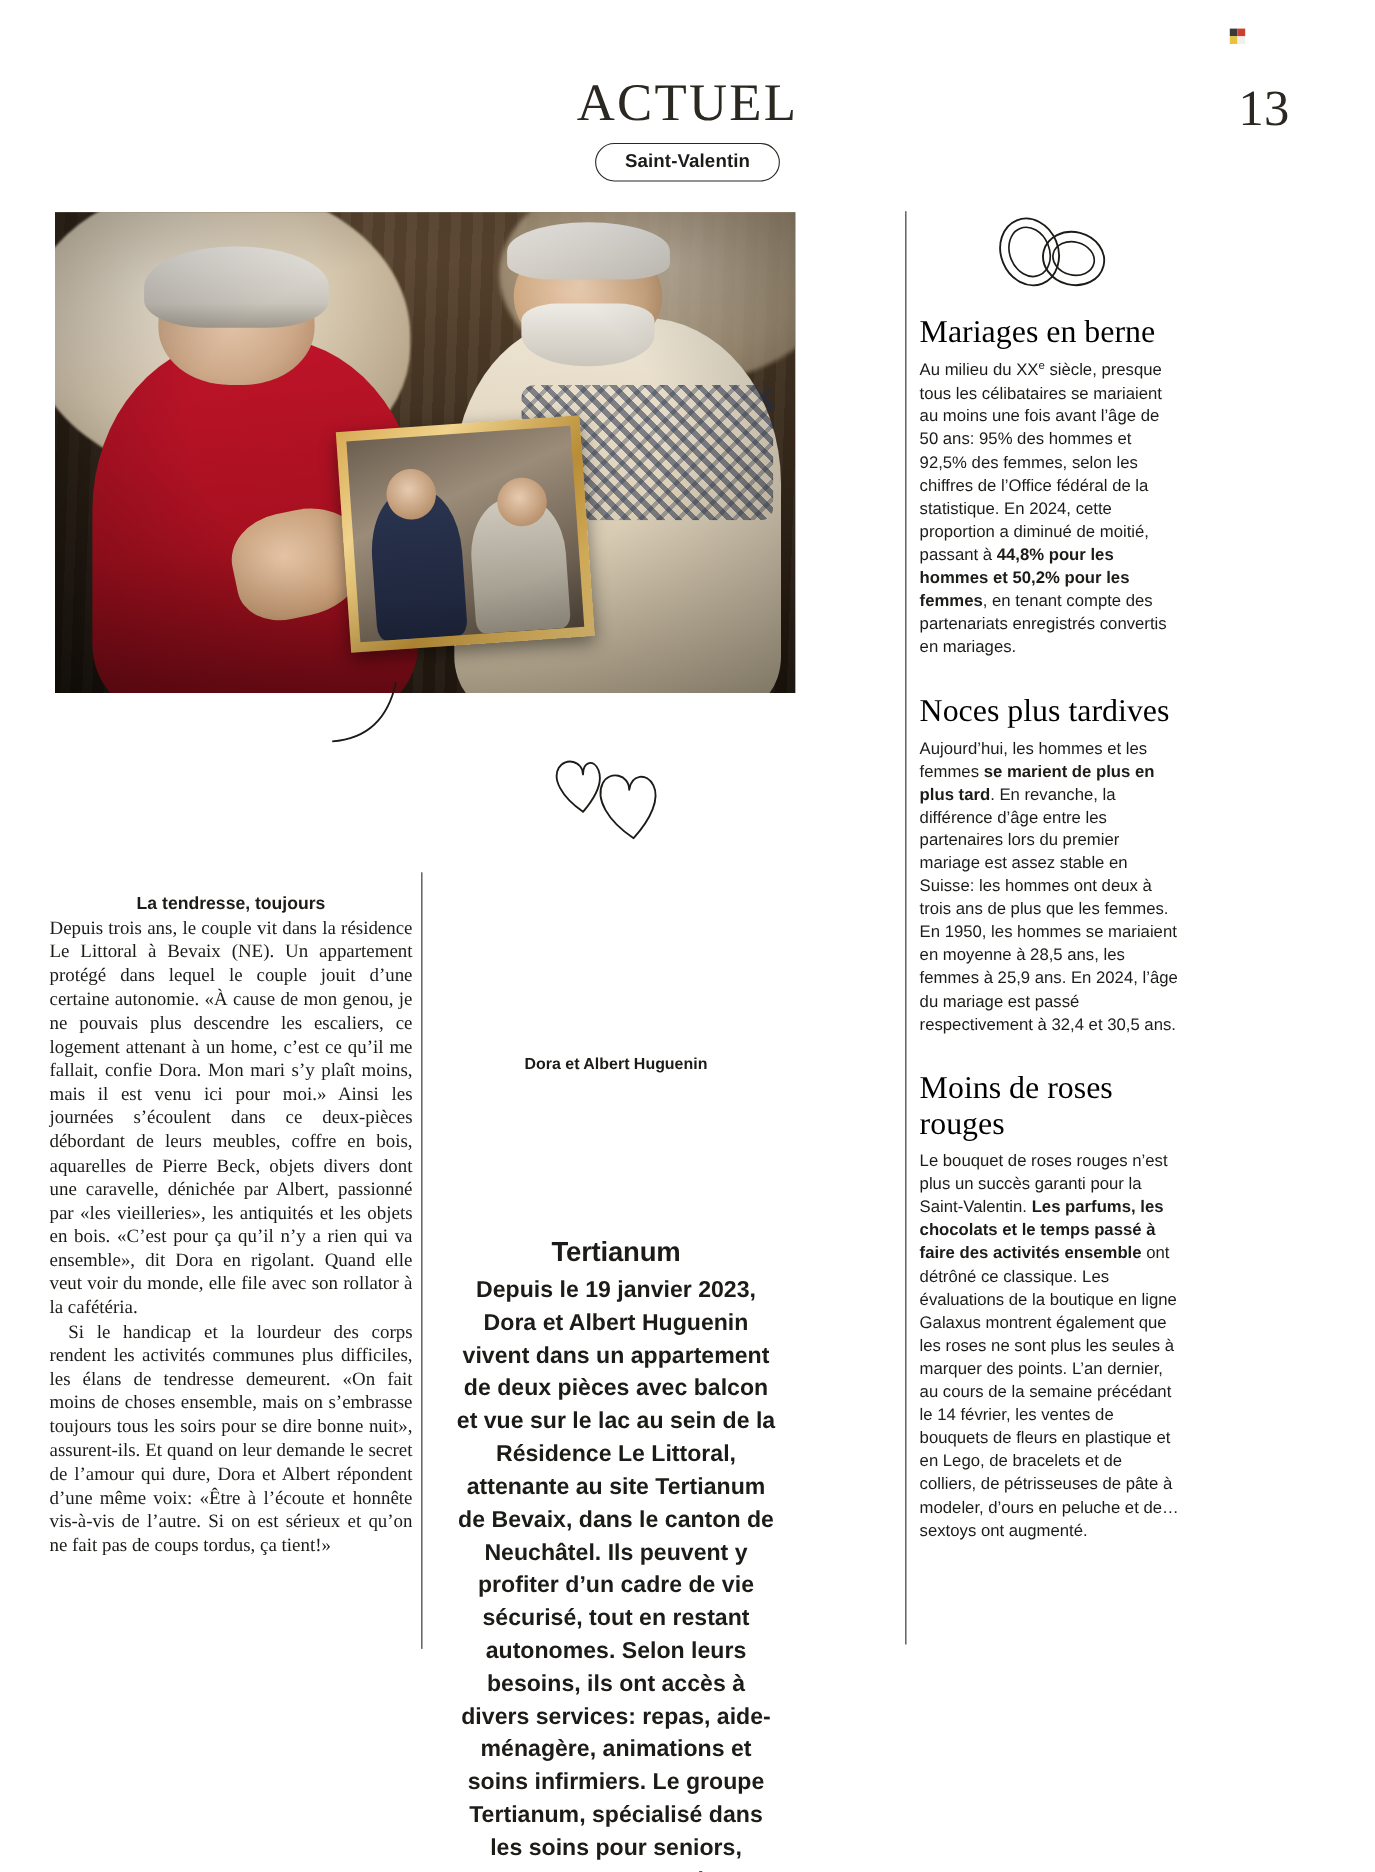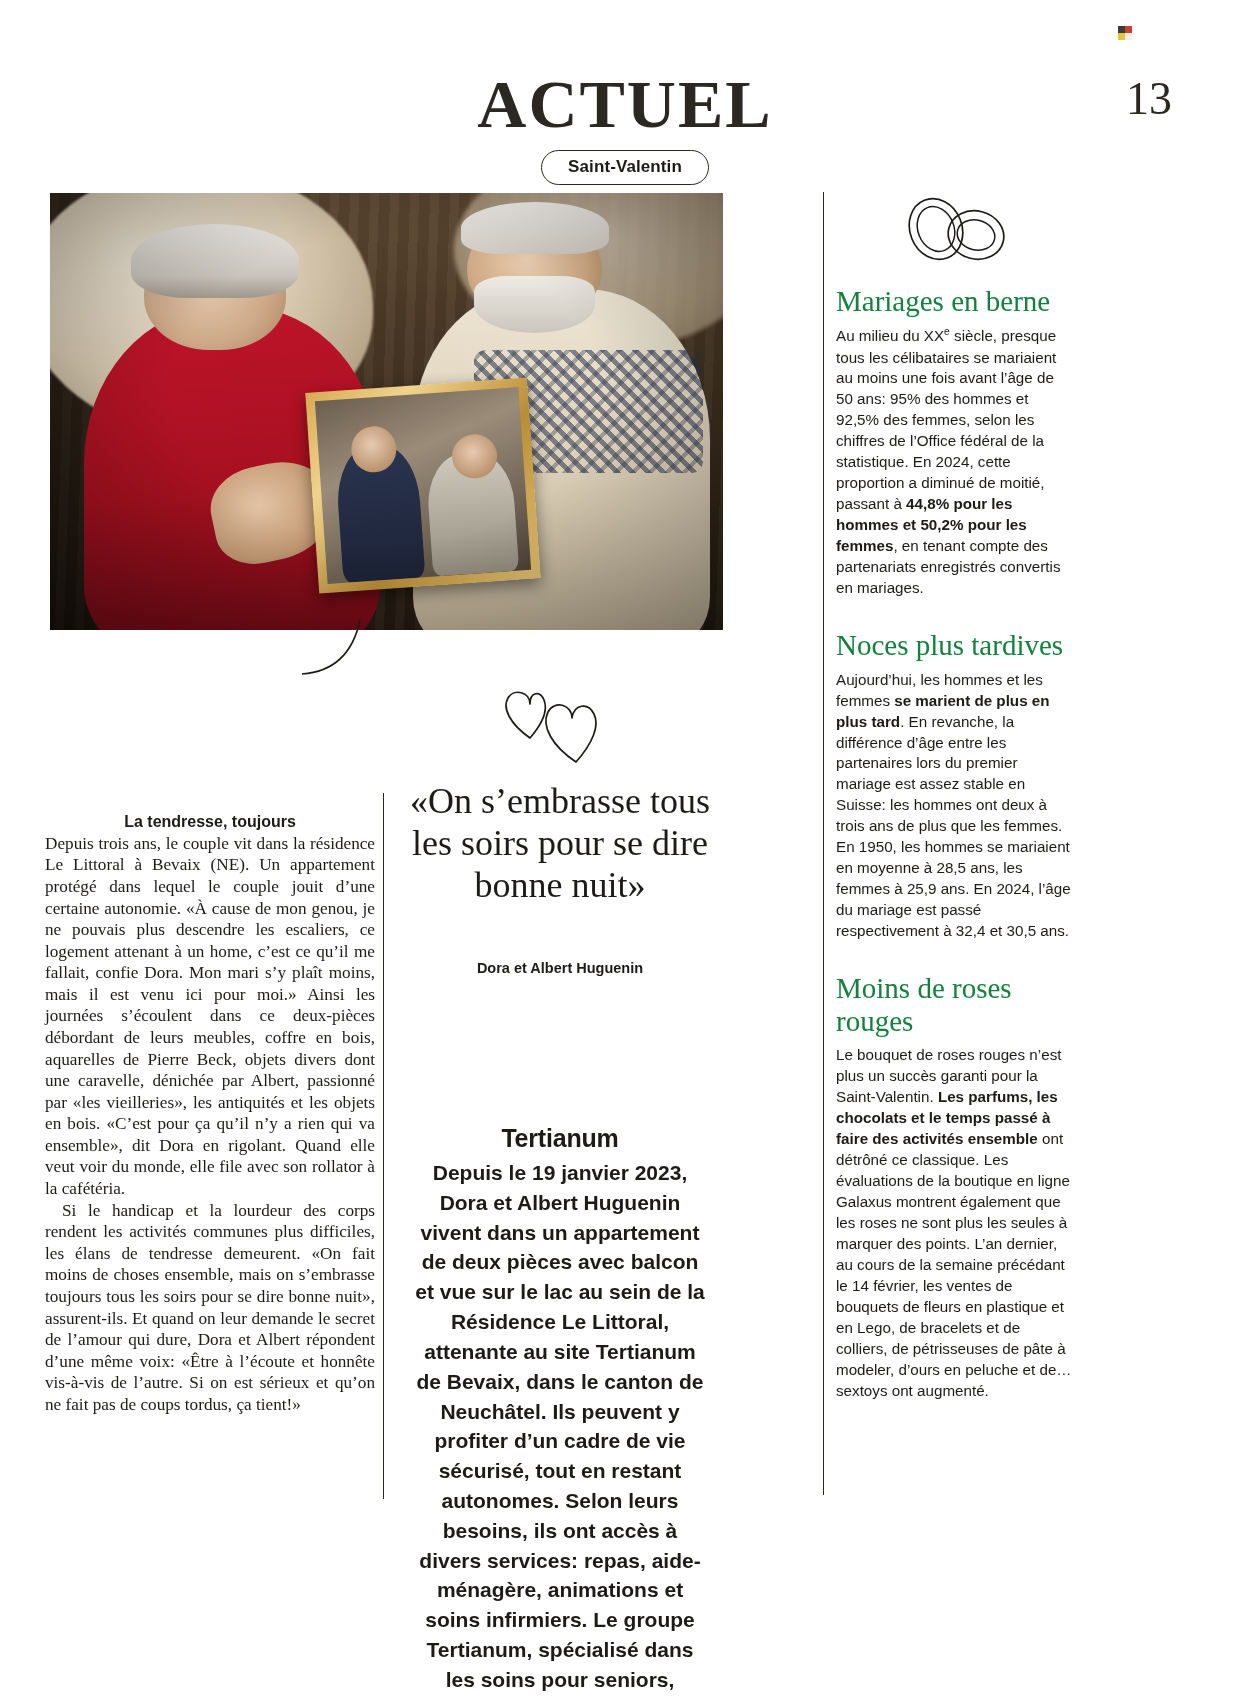--- a/index.html
+++ b/index.html
@@ -36,23 +36,23 @@
   .corner-mark i:nth-child(4){ left:7px; top:7px; background:#f1efe9; }
 
   
   .masthead {
     position: absolute;
     top: 70px; left: 0; right: 0;
     text-align: center;
   }
   .masthead-title {
     font-family: "Liberation Serif", serif;
-    font-size: 68px;
+    font-size: 48px;
     letter-spacing: 2px;
-    font-weight: 700;
+    font-weight: 400;
     color: #2b2822;
     line-height: 1;
   }
   .masthead-badge {
     display: inline-block;
     margin-top: 12px;
     padding: 6px 26px 7px;
     border: 1.6px solid #2b2822;
     border-radius: 40px;
     font-family: "Liberation Sans", sans-serif;
@@ -282,21 +282,21 @@
   }
   .rings {
     width: 130px; height: 72px;
     margin: 0 0 16px 56px;
   }
   .side-title {
     font-family: "Liberation Serif", serif;
     font-size: 29px;
     font-weight: 400;
     line-height: 1.12;
-    color: #15803d;
+    color: #000000;
     margin-bottom: 8px;
   }
   .side-body {
     font-size: 15.2px;
     line-height: 1.38;
     color: #1d1b18;
   }
   .side-body b { font-weight: 700; }
   .side-sec { margin-bottom: 30px; }
   sup { font-size: .68em; vertical-align: super; }
@@ -356,21 +356,20 @@
     <div class="subhead">La tendresse, toujours</div>
     <p>Depuis trois ans, le couple vit dans la résidence Le Littoral à Bevaix (NE). Un appartement protégé dans lequel le couple jouit d’une certaine autonomie. «À cause de mon genou, je ne pouvais plus descendre les escaliers, ce logement attenant à un home, c’est ce qu’il me fallait, confie Dora. Mon mari s’y plaît moins, mais il est venu ici pour moi.» Ainsi les journées s’écoulent dans ce deux-pièces débordant de leurs meubles, coffre en bois, aquarelles de Pierre Beck, objets divers dont une caravelle, dénichée par Albert, passionné par «les vieilleries», les antiquités et les objets en bois. «C’est pour ça qu’il n’y a rien qui va ensemble», dit Dora en rigolant. Quand elle veut voir du monde, elle file avec son rollator à la cafétéria.</p>
     <p class="indent">Si le handicap et la lourdeur des corps rendent les activités communes plus difficiles, les élans de tendresse demeurent. «On fait moins de choses ensemble, mais on s’embrasse toujours tous les soirs pour se dire bonne nuit», assurent-ils. Et quand on leur demande le secret de l’amour qui dure, Dora et Albert répondent d’une même voix: «Être à l’écoute et honnête vis-à-vis de l’autre. Si on est sérieux et qu’on ne fait pas de coups tordus, ça tient!»</p>
   </div>
 
   <svg class="hearts" viewBox="0 0 150 85">
     <path d="M44 22 C 44 10, 28 6, 22 16 C 16 26, 24 42, 44 56 C 56 42, 62 28, 58 18 C 54 8, 44 10, 44 22 Z" fill="none" stroke="#1d1b18" stroke-width="1.7" stroke-linejoin="round"></path>
     <path d="M86 36 C 86 22, 68 18, 62 30 C 55 44, 66 64, 90 80 C 106 62, 114 44, 108 32 C 102 20, 88 22, 86 36 Z" fill="none" stroke="#1d1b18" stroke-width="1.7" stroke-linejoin="round"></path>
   </svg>
 
-  <div class="pullquote">«On s’embrasse tous les soirs pour se dire bonne nuit»</div>
   <div class="pullquote-attrib">Dora et Albert Huguenin</div>
 
   <div class="infobox">
     <div class="infobox-title">Tertianum</div>
     <div class="infobox-body">Depuis le 19 janvier 2023, Dora et Albert Huguenin vivent dans un appartement de deux pièces avec balcon et vue sur le lac au sein de la Résidence Le Littoral, attenante au site Tertianum de Bevaix, dans le canton de Neuchâtel. Ils peuvent y profiter d’un cadre de vie sécurisé, tout en restant autonomes. Selon leurs besoins, ils ont accès à divers services: repas, aide-ménagère, animations et soins infirmiers. Le groupe Tertianum, spécialisé dans les soins pour seniors, compte une centaine d’établissements à travers toute la Suisse.</div>
   </div>
 
   <div class="sidebar">
     <svg class="rings" viewBox="0 0 130 72">
       <ellipse cx="44" cy="36" rx="26" ry="31" fill="none" stroke="#1d1b18" stroke-width="1.7" transform="rotate(-22 44 36)"></ellipse>

